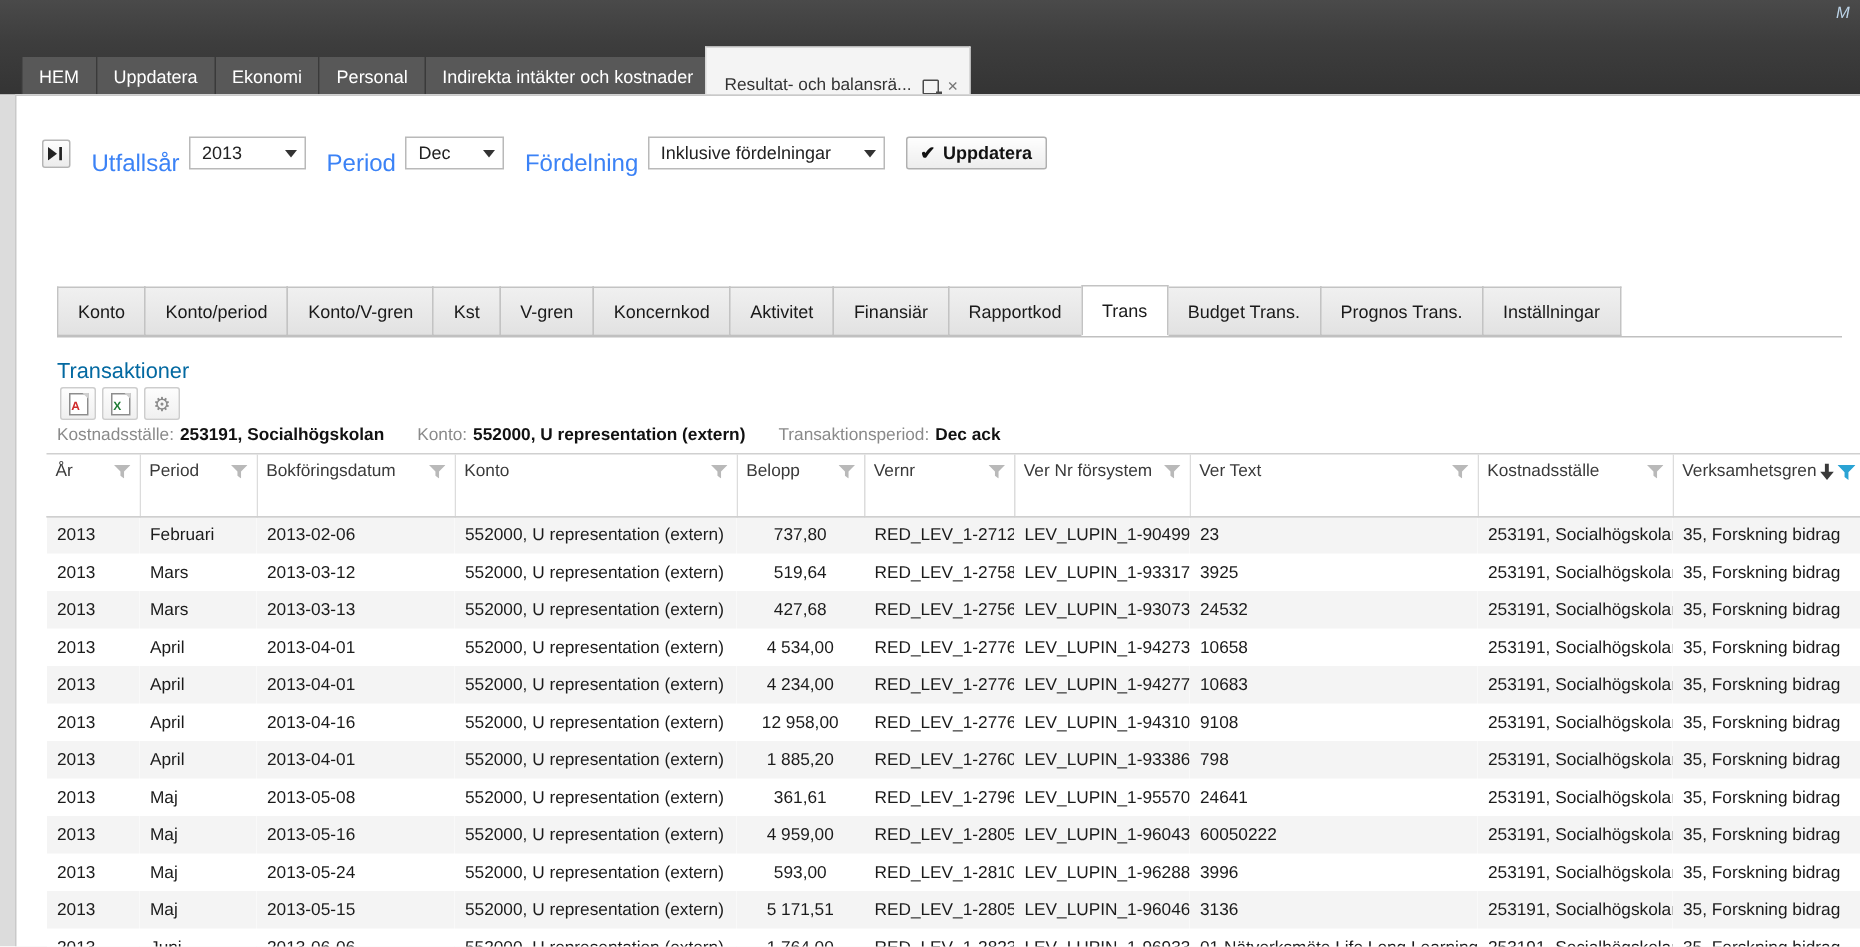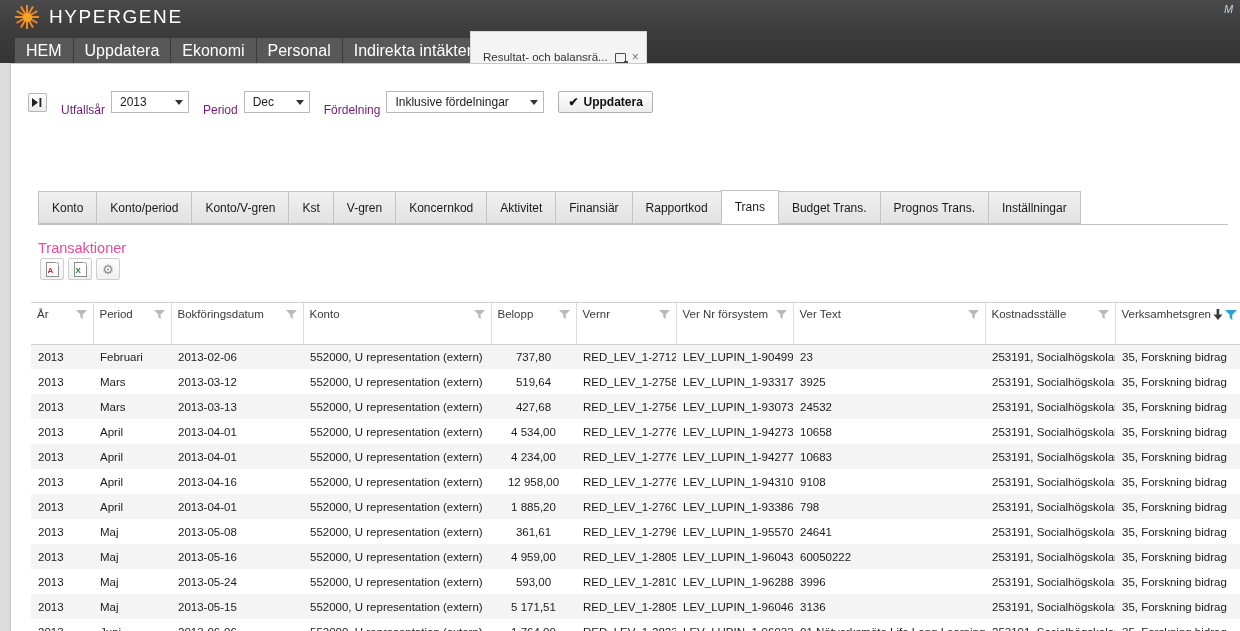--- a/index.html
+++ b/index.html
@@ -76,21 +76,21 @@
   .mainnav {
     position: absolute;
     left: 14px; bottom: 0;
     height: 25px;
     display: flex;
     align-items: stretch;
   }
   .mainnav-item {
     background: #585858;
     color: #ffffff;
-    font-size: 16px;
+    font-size: 12px;
     padding: 0 11px;
     display: flex;
     align-items: center;
     border-right: 1px solid #3a3a3a;
     white-space: nowrap;
     cursor: pointer;
   }
   .mainnav-item:first-child { border-left: 1px solid #3a3a3a; }
 
   
@@ -165,22 +165,22 @@
     background: linear-gradient(to bottom,#fdfdfd,#ececec);
     border-radius: 2px;
     display: flex;
     align-items: center;
     justify-content: center;
     cursor: pointer;
     margin-right: 14px;
   }
   .collapse-btn svg { display: block; }
   .f-label {
-    font-size: 12px;
-    color: #701a75;
+    font-size: 16px;
+    color: #3b82f6;
     margin-right: 6px;
     white-space: nowrap;
     margin-top: 15px;
   }
   .f-select {
     height: 22px;
     border: 1px solid #b9b9b9;
     background: #ffffff;
     display: flex;
     align-items: center;
@@ -255,21 +255,21 @@
     height: 34px;
     z-index: 3;
     position: relative;
   }
 
   
   .content-title {
     position: absolute;
     left: 27px; top: 176px;
     font-size: 14.5px;
-    color: #ec4899;
+    color: #0369a1;
     white-space: nowrap;
   }
   .export-bar {
     position: absolute;
     left: 29px; top: 194px;
     display: flex;
     gap: 4px;
   }
   .exp-btn {
     width: 24px; height: 22px;
@@ -385,32 +385,20 @@
   col.c-vernrf { width: 117px; }
   col.c-vertext{ width: 192px; }
   col.c-kst    { width: 130px; }
   col.c-vgren  { width: 127px; }
 </style>
 </head>
 <body>
 
 <div class="app-header">
 
-  <div class="brand">
-    <div class="brand-logo">
-      <span></span>
-        <span></span>
-        <span></span>
-        <span></span>
-        <span></span>
-        <span></span>
-      <div class="brand-logo-core"></div>
-    </div>
-    <div class="brand-name">HYPERGENE</div>
-  </div>
 
   <div class="header-user">M</div>
 
   <div class="mainnav">
     <div class="mainnav-item">HEM</div>
     <div class="mainnav-item">Uppdatera</div>
     <div class="mainnav-item">Ekonomi</div>
     <div class="mainnav-item">Personal</div>
     <div class="mainnav-item">Indirekta intäkter och kostnader</div>
   </div>
@@ -485,20 +473,28 @@
     <div class="exp-btn">
       <span class="doc-glyph xls">
             <span class="tag">X</span>
           </span>
     </div>
     <div class="exp-btn">
       <span class="gear-glyph">⚙</span>
     </div>
   </div>
 
+  <div class="filter-summary">
+    <span class="fs-key">Kostnadsställe:</span>
+    <span class="fs-val">253191, Socialhögskolan</span>
+    <span class="fs-key">Konto:</span>
+    <span class="fs-val">552000, U representation (extern)</span>
+    <span class="fs-key">Transaktionsperiod:</span>
+    <span class="fs-val">Dec ack</span>
+  </div>
 
   <div class="grid">
     <table class="data">
       <colgroup>
         <col class="c-ar">
             <col class="c-period">
             <col class="c-bokf">
             <col class="c-konto">
         <col class="c-belopp">
             <col class="c-vernr">

